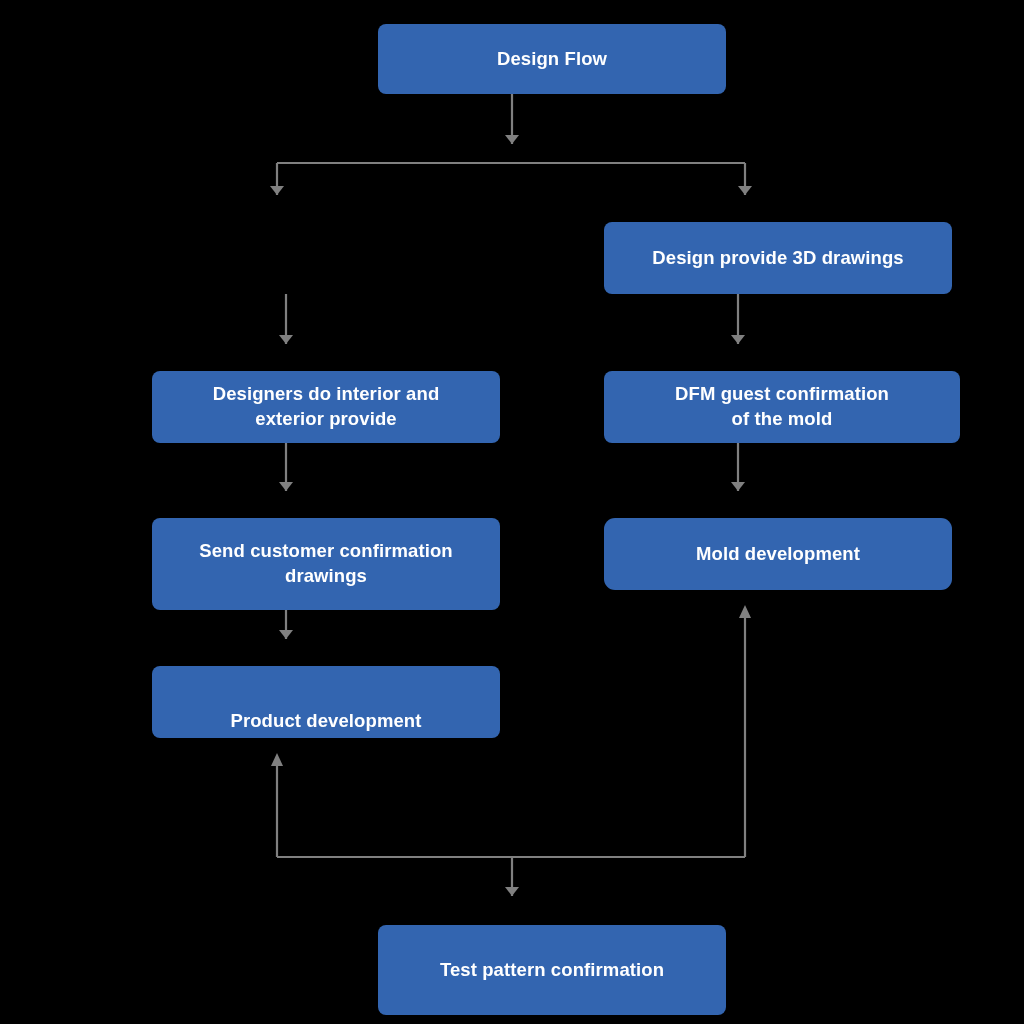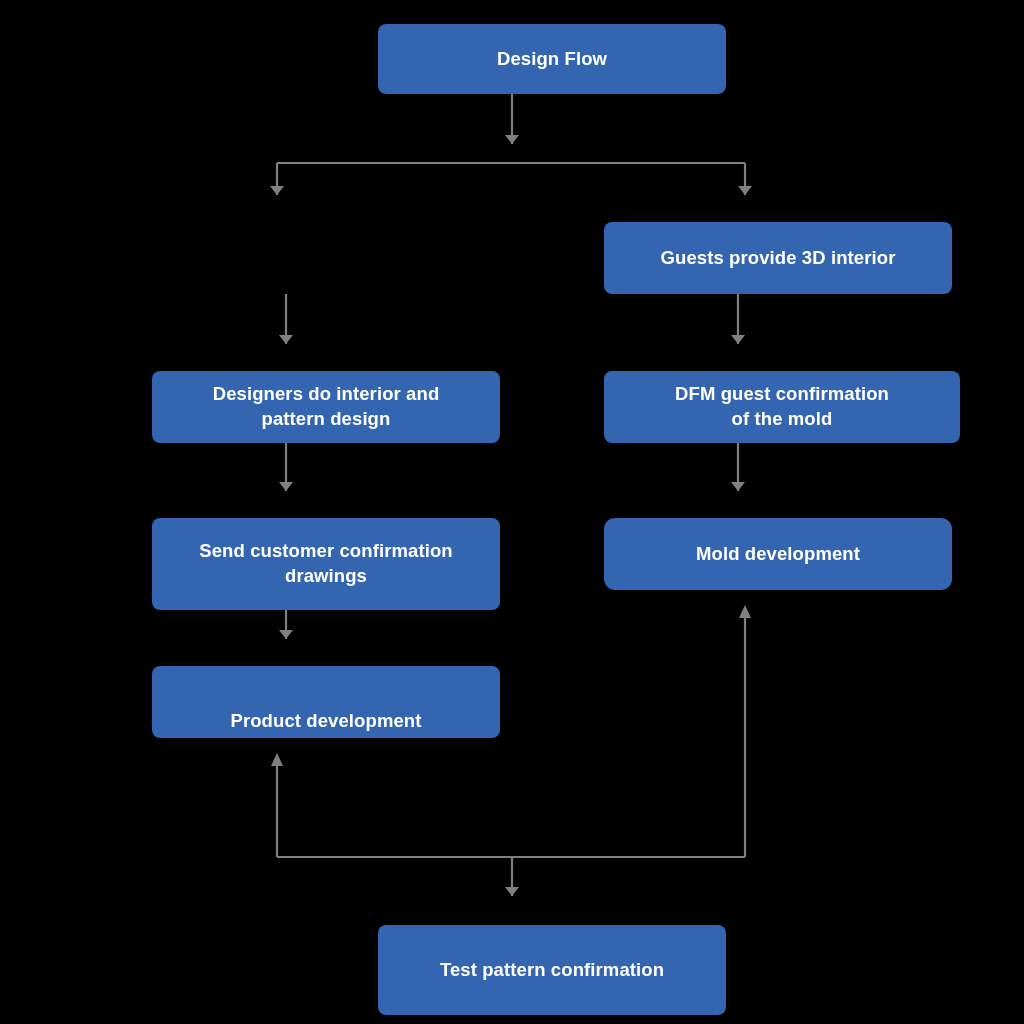--- a/index.html
+++ b/index.html
@@ -82,26 +82,26 @@
       <line x1="512" y1="857" x2="512" y2="896" marker-end="url(#arrow-down)"></line>
     </g>
   </svg>
 
   <div class="node" style="left: 338px; top: 24px; width: 348px; height: 70px; background: rgb(51, 101, 176); color: rgb(255, 255, 255);">
     <span class="node-label">Design Flow</span>
   </div>
 
 
   <div class="node" style="left: 564px; top: 222px; width: 348px; height: 72px; background: rgb(51, 101, 176); color: rgb(255, 255, 255);">
-    <span class="node-label">Guests provide 3D interior</span>
+    <span class="node-label">Design provide 3D drawings</span>
   </div>
 
   <div class="node" style="left: 112px; top: 371px; width: 348px; height: 72px; background: rgb(51, 101, 176); color: rgb(255, 255, 255);">
     <span class="node-label">Designers do interior and
-pattern design</span>
+exterior provide</span>
   </div>
 
   <div class="node" style="left: 564px; top: 371px; width: 356px; height: 72px; background: rgb(51, 101, 176); color: rgb(255, 255, 255);">
     <span class="node-label">DFM guest confirmation
 of the mold</span>
   </div>
 
   <div class="node" style="left: 112px; top: 518px; width: 348px; height: 92px; background: rgb(51, 101, 176); color: rgb(255, 255, 255);">
     <span class="node-label">Send customer confirmation
 drawings</span>

